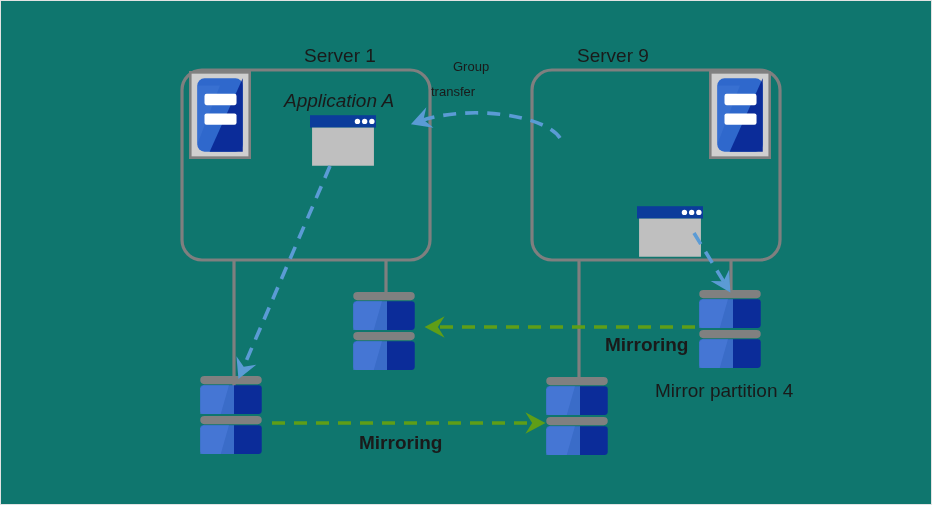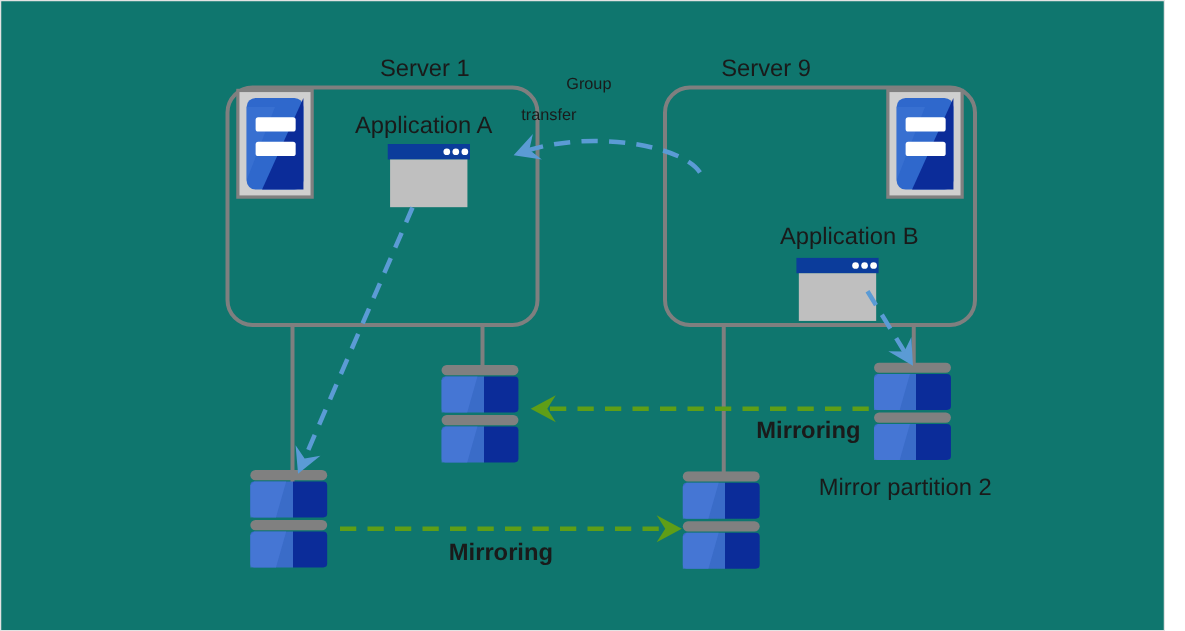--- a/index.html
+++ b/index.html
@@ -33,24 +33,24 @@
     font-family: "Liberation Sans", sans-serif;
   }
   .lbl-server { font-size: 19px; }
   .lbl-app    { font-size: 19px; }
   .lbl-group  { font-size: 13px; text-align: left; line-height: 1.25; }
   .lbl-part   { font-size: 19px; }
   .lbl-mirror { font-size: 19px; font-weight: bold; }
 
   #label-server1     { left: 303px; top: 44px; }
   #label-server2     { left: 576px; top: 44px; }
-  #label-app-a       { left: 283px; top: 89px; }
+  #label-app-a       { left: 283px; top: 89px; font-style: italic; }
   #label-app-b       { left: 623px; top: 178px; }
   #label-group-1     { left: 452px; top: 58px; }
-  #label-group-2     { left: 416px; top: 83px; }
+  #label-group-2     { left: 430px; top: 83px; }
   #label-mirror-top  { left: 604px; top: 333px; }
   #label-mirror-bot  { left: 358px; top: 431px; }
   #label-part1       { left: 150px; top: 466px; }
   #label-part2       { left: 654px; top: 379px; }
 </style>
 </head>
 <body>
 
 <div id="canvas">
 
@@ -121,23 +121,22 @@
     <path d="M693,232 L726,286" fill="none" stroke="#5b9bd5" stroke-width="3.6" stroke-dasharray="13,9" marker-end="url(#blueArrow)"></path>
 
     <path d="M694,326 L430,326" fill="none" stroke="#5f9e17" stroke-width="3.6" stroke-dasharray="13,9" marker-end="url(#greenArrow)"></path>
     <path d="M271,422 L538,422" fill="none" stroke="#5f9e17" stroke-width="3.6" stroke-dasharray="13,9" marker-end="url(#greenArrow)"></path>
   </svg>
 
   <div class="lbl lbl-server" id="label-server1">Server 1</div>
   <div class="lbl lbl-server" id="label-server2">Server 9</div>
 
   <div class="lbl lbl-app" id="label-app-a">Application  A</div>
-  <div class="lbl lbl-app" id="label-app-b">Application  B</div>
 
   <div class="lbl lbl-group" id="label-group-1">Group</div>
   <div class="lbl lbl-group" id="label-group-2">transfer</div>
 
   <div class="lbl lbl-mirror" id="label-mirror-top">Mirroring</div>
   <div class="lbl lbl-mirror" id="label-mirror-bot">Mirroring</div>
 
-  <div class="lbl lbl-part" id="label-part2">Mirror partition 2</div>
+  <div class="lbl lbl-part" id="label-part2">Mirror partition 4</div>
 
 </div>
 
 </body></html>

